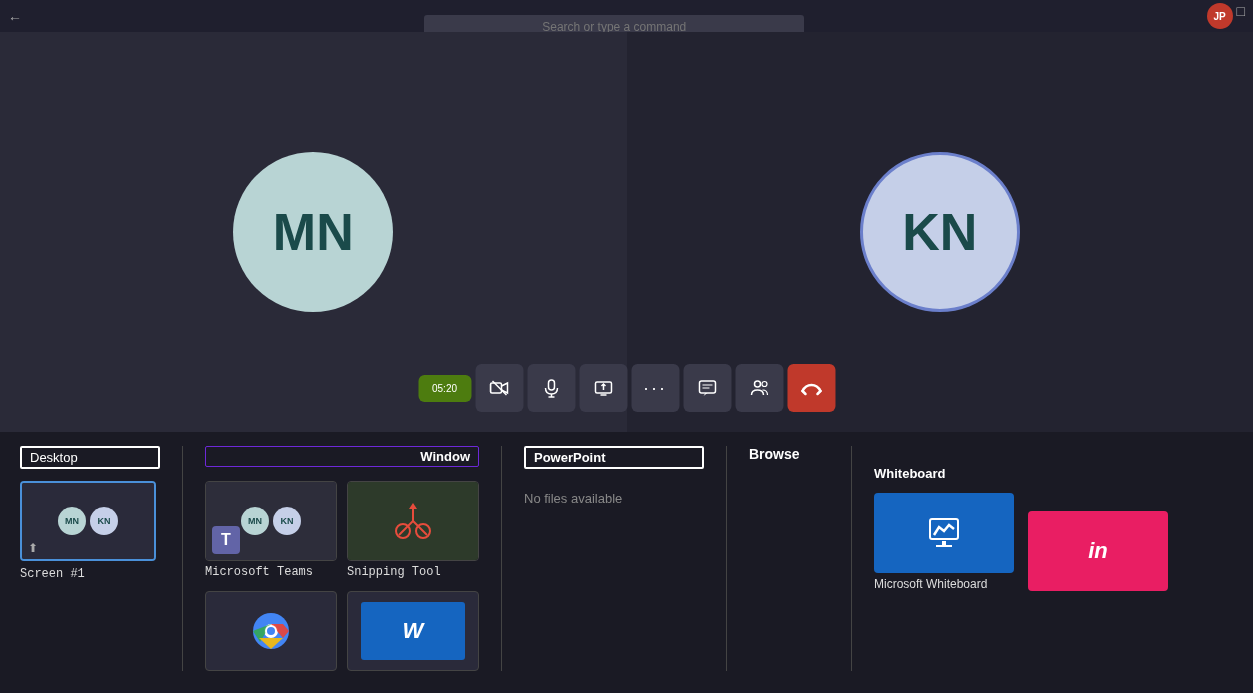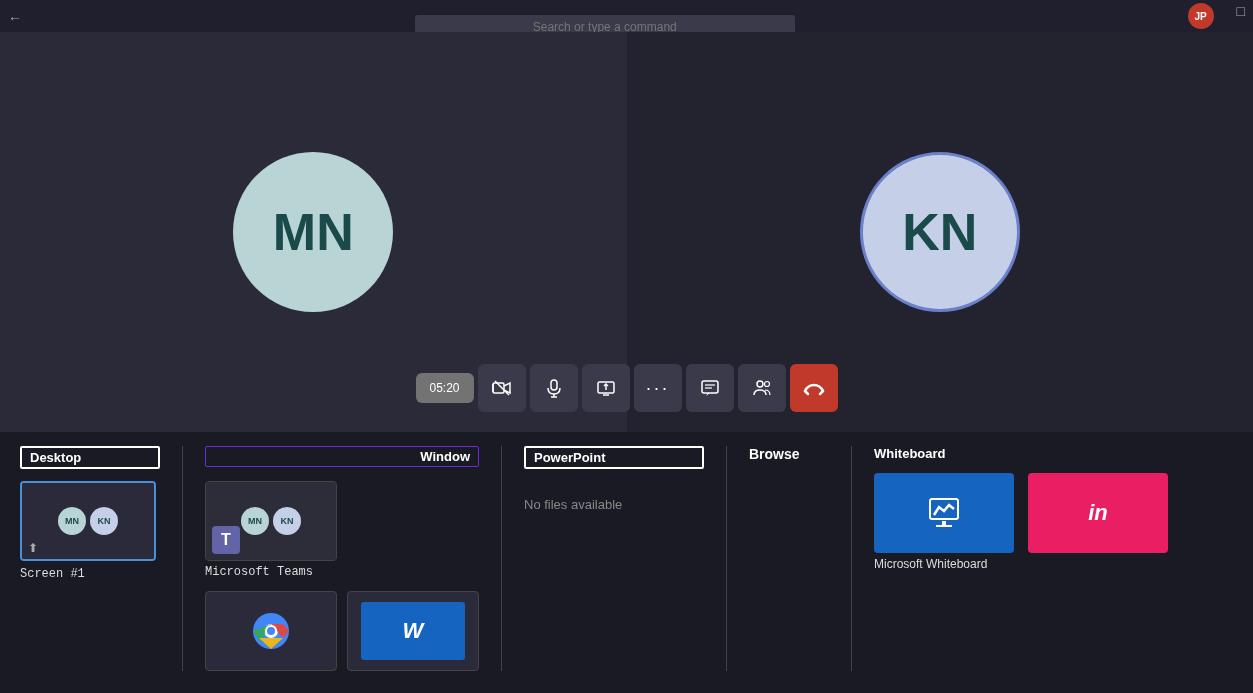--- a/index.html
+++ b/index.html
@@ -33,21 +33,21 @@
       padding: 4px 12px;
       width: 380px;
       height: 24px;
       border-radius: 3px;
       font-size: 12px;
       text-align: center;
       margin-top: 22px;
     }
     .top-bar-right {
       display: flex;
-      gap: 23px;
+      gap: 4px;
     }
     .avatar-sm {
       width: 26px;
       height: 26px;
       border-radius: 50%;
       background: #c0392b;
       display: flex;
       align-items: center;
       justify-content: center;
       font-size: 10px;
@@ -106,24 +106,24 @@
       position: absolute;
       bottom: 20px;
       left: 50%;
       transform: translateX(-50%);
       display: flex;
       align-items: center;
       gap: 4px;
       background: transparent;
     }
     .ctrl-time {
-      background: #737373;
+      background: #4d7c0f;
       padding: 8px 14px;
       border-radius: 6px;
-      font-size: 12px;
+      font-size: 10px;
       color: #fff;
     }
     .ctrl-btn {
       width: 48px;
       height: 48px;
       border-radius: 6px;
       background: #3a3a4a;
       border: none;
       color: #fff;
       font-size: 18px;
@@ -337,20 +337,21 @@
       font-weight: 600;
       color: #fff;
       cursor: pointer;
     }
 
     
     .whiteboard-section {
       display: flex;
       flex-direction: column;
       gap: 6px;
+      margin-top: 20px;
     }
     .wb-tile {
       width: 140px;
       height: 80px;
       background: #1565c0;
       border-radius: 4px;
       display: flex;
       align-items: center;
       justify-content: center;
       cursor: pointer;
@@ -480,21 +481,21 @@
     </button>
   </div>
 </div>
 
 <div class="bottom-panel">
 
 
   <div class="tiles-area">
 
     <div class="desktop-section">
-      <div style="display:inline-block;border:2px solid #fff;padding:2px 8px;border-radius:2px;font-size:13px;font-weight:700;color:#fff;margin-bottom:6px;">
+      <div style="display:inline-block;border:2px solid #fff;padding:2px 8px;border-radius:2px;font-size:13px;font-weight:400;color:#fff;margin-bottom:6px;">
         <span>Desktop</span>
       </div>
       <div class="tile selected desktop-tile-outer">
         <div class="tile-inner-mini">
           <div class="mini-avatars">
             <div class="mini-av mini-av-mn">MN</div>
             <div class="mini-av mini-av-kn">KN</div>
           </div>
           <span class="tile-share-icon">⬆</span>
         </div>
@@ -516,20 +517,36 @@
               <div class="mini-avatars">
                 <div class="mini-av mini-av-mn">MN</div>
                 <div class="mini-av mini-av-kn">KN</div>
               </div>
               <div class="teams-logo">T</div>
             </div>
           </div>
           <span class="tile-label">Microsoft Teams</span>
         </div>
 
+        <div class="window-tile-wrap">
+          <div class="window-tile">
+            <div style="width:100%;height:100%;background:#2d3a2a;display:flex;align-items:center;justify-content:center;">
+
+              <svg width="44" height="44" viewBox="0 0 44 44">
+                <circle cx="12" cy="32" r="7" fill="none" stroke="#e74c3c" stroke-width="2"></circle>
+                <circle cx="32" cy="32" r="7" fill="none" stroke="#e74c3c" stroke-width="2"></circle>
+                <line x1="22" y1="22" x2="8" y2="36" stroke="#e74c3c" stroke-width="2"></line>
+                <line x1="22" y1="22" x2="36" y2="36" stroke="#e74c3c" stroke-width="2"></line>
+                <line x1="22" y1="22" x2="22" y2="6" stroke="#e74c3c" stroke-width="2"></line>
+                <polygon points="18,10 22,4 26,10" fill="#e74c3c"></polygon>
+              </svg>
+            </div>
+          </div>
+          <span class="tile-label">Snipping Tool</span>
+        </div>
       </div>
 
       <div class="extra-row">
 
         <div class="window-tile-wrap">
           <div class="extra-tile">
             <svg class="chrome-svg" viewBox="0 0 36 36">
               <circle cx="18" cy="18" r="18" fill="#4285f4"></circle>
               <circle cx="18" cy="18" r="7" fill="white"></circle>
               <path d="M18 11 L30 11 L36 18 L30 25 Z" fill="#ea4335" opacity="0.9"></path>
@@ -545,21 +562,21 @@
           <div class="extra-tile">
             <div class="word-tile-inner">W</div>
           </div>
         </div>
       </div>
     </div>
 
     <div class="section-divider"></div>
 
     <div class="powerpoint-section">
-      <div style="display:inline-block;border:2px solid #fff;padding:2px 8px;border-radius:2px;font-size:13px;font-weight:600;color:#fff;margin-bottom:10px;">
+      <div style="display:inline-block;border:2px solid #fff;padding:2px 8px;border-radius:2px;font-size:13px;font-weight:600;color:#fff;margin-bottom:4px;">
         <span>PowerPoint</span>
       </div>
       <div class="no-files">No files available</div>
     </div>
 
     <div class="section-divider"></div>
 
     <div class="browse-section">
       <span class="browse-label">Browse</span>
     </div>
@@ -575,21 +592,21 @@
             <svg width="36" height="36" viewBox="0 0 36 36">
               <rect x="4" y="4" width="28" height="20" rx="2" fill="none" stroke="white" stroke-width="2"></rect>
               <polyline points="8,20 13,12 18,16 23,10 28,14" fill="none" stroke="white" stroke-width="2.5"></polyline>
               <rect x="16" y="26" width="4" height="5" fill="white"></rect>
               <line x1="10" y1="31" x2="26" y2="31" stroke="white" stroke-width="2"></line>
             </svg>
           </div>
           <span class="wb-label">Microsoft Whiteboard</span>
         </div>
 
-        <div style="display:flex;flex-direction:column;gap:4px;">
+        <div style="display:flex;flex-direction:column;gap:4px;justify-content:flex-end;">
           <div class="wb-tile-pink">
             <span style="font-size:22px;font-weight:bold;color:white;font-style:italic;">in</span>
           </div>
         </div>
       </div>
     </div>
 
   </div>
 </div>
 

